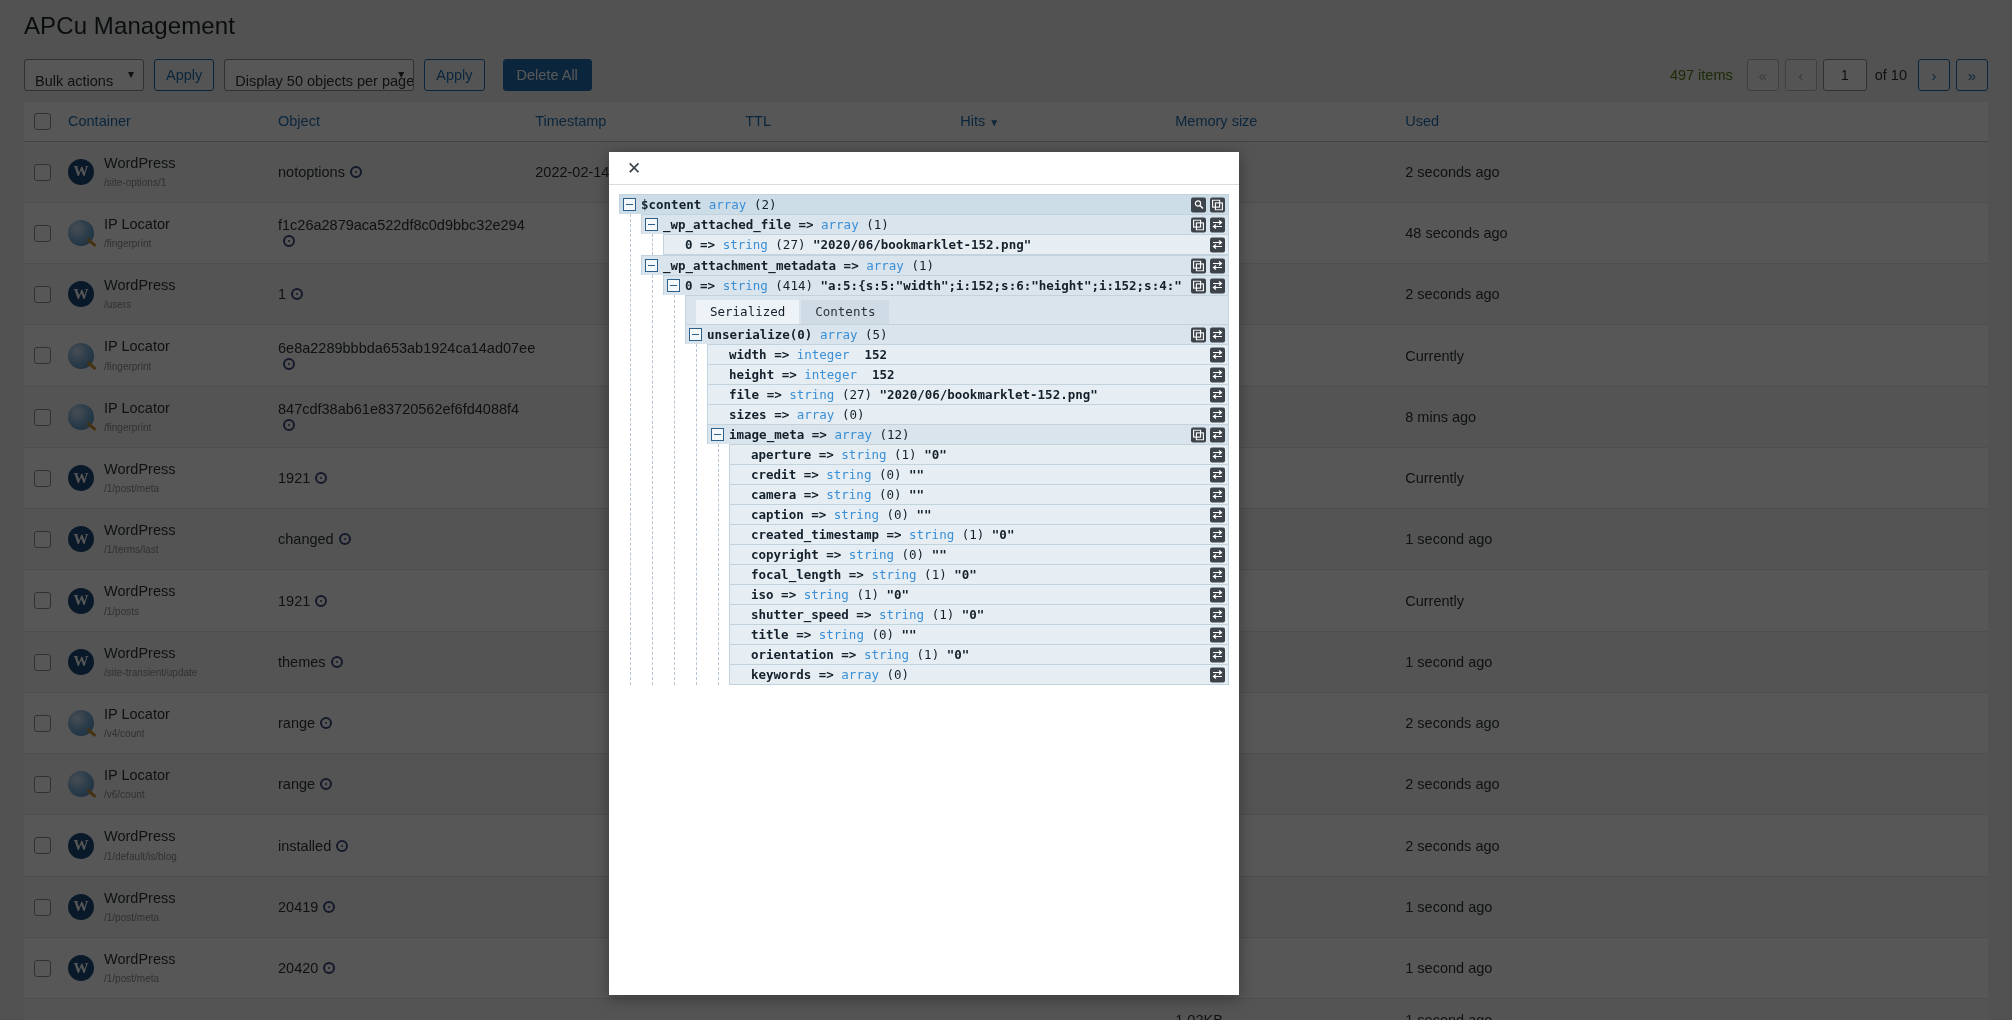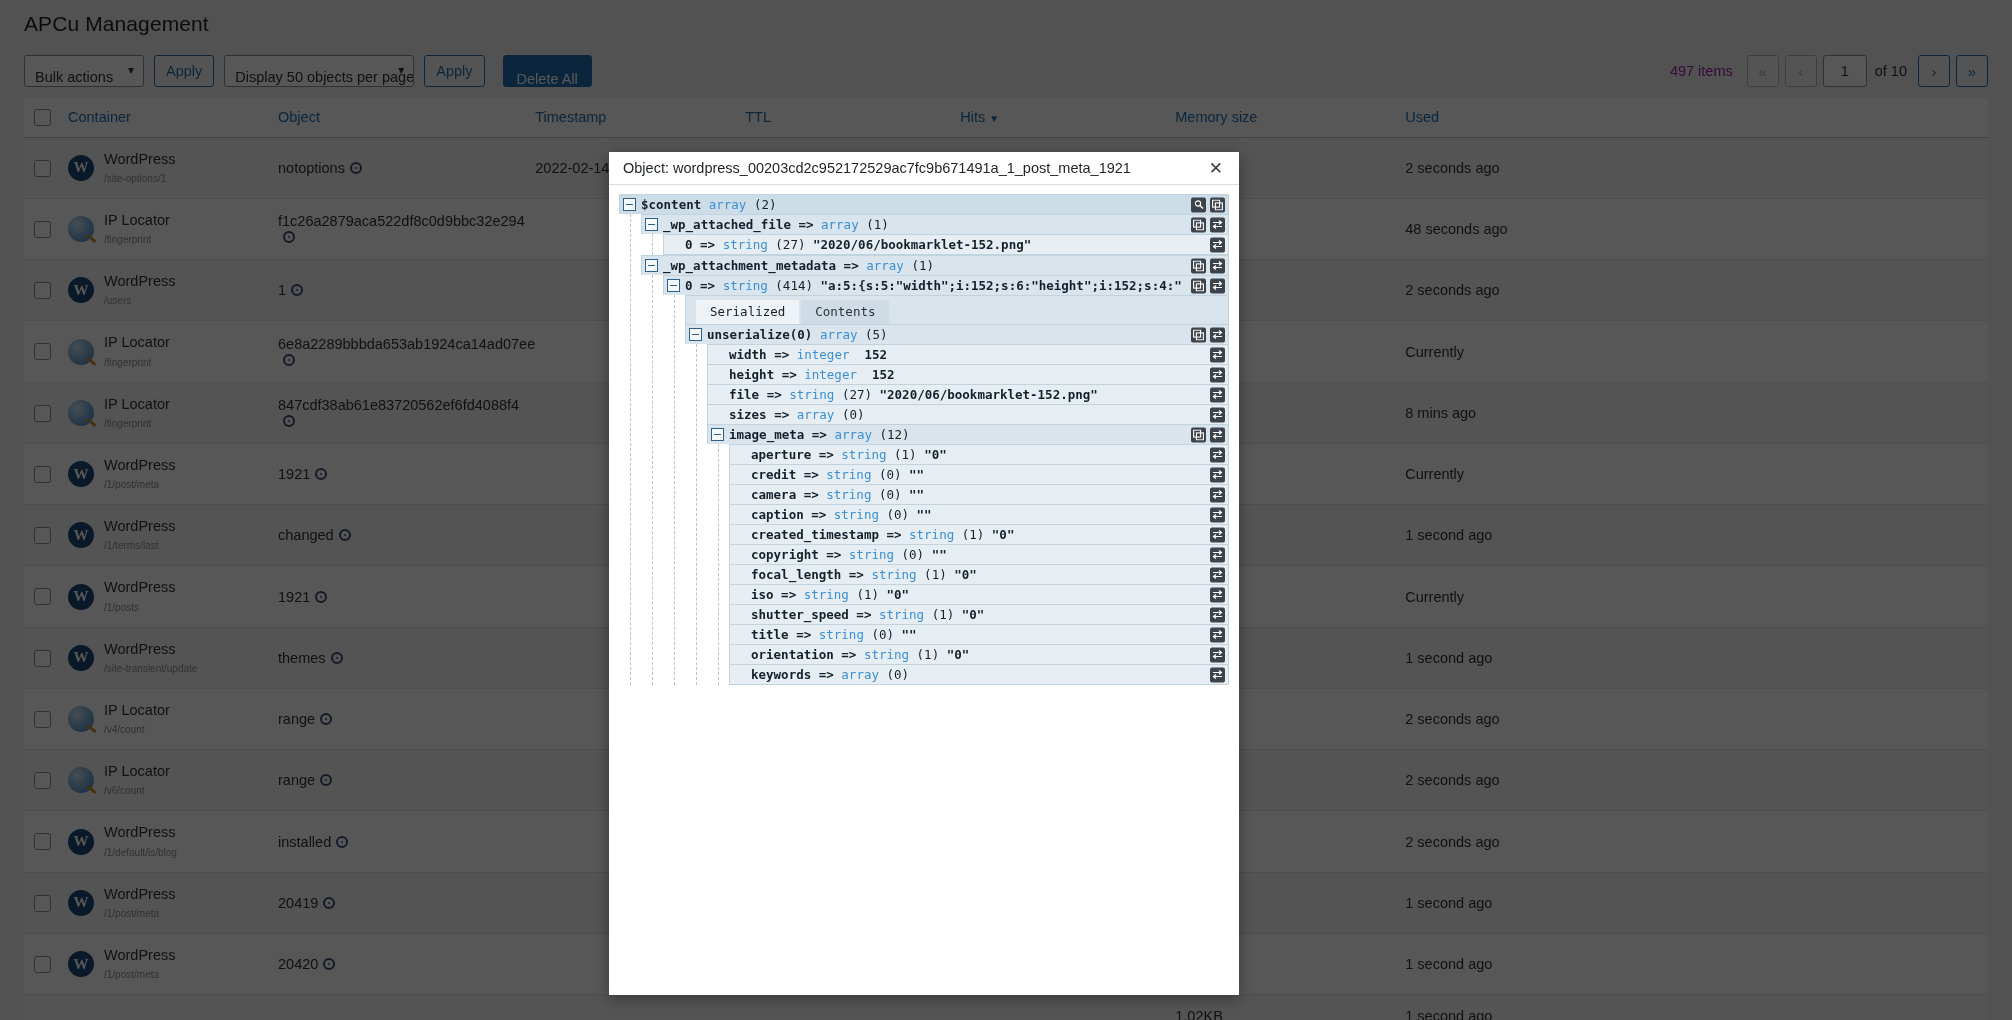--- a/index.html
+++ b/index.html
@@ -17,21 +17,21 @@
     background: #f0f0f1;
     padding: 0 24px;
   }
   #dimmer {
     position: absolute; inset: 0;
     background: rgba(0,0,0,0.66);
     z-index: 50;
   }
 
   h1#page-title {
-    font-size: 21px;
+    font-size: 24px;
     font-weight: 400;
     color: #1d2327;
     margin: 0;
     padding: 12px 0 14px 0;
     letter-spacing: .1px;
   }
 
   
   .toolbar {
     display: flex; align-items: center;
@@ -67,39 +67,39 @@
     border-radius: 3px;
     background: #f6f7f7;
     color: #2271b1;
     font-size: 14.5px;
     line-height: 30px;
     text-align: center;
     cursor: pointer;
   }
   .btn-primary {
     height: 32px;
-    padding: 8px 13px;
+    padding: 0 13px;
     border: 1px solid #2271b1;
     border-radius: 3px;
     background: #2271b1;
     color: #fff;
     font-size: 14.5px;
     line-height: 30px;
     text-align: center;
     cursor: pointer;
     margin-left: 8px;
   }
 
   .pagination {
     position: absolute; right: 0; top: 0;
     display: flex; align-items: center; gap: 6px;
     height: 42px;
     font-size: 14.5px; color: #2c3338;
   }
-  .pg-count { margin-right: 8px; color: #a21caf; }
+  .pg-count { margin-right: 8px; color: #4d7c0f; }
   .pg-btn {
     width: 32px; height: 32px;
     border: 1px solid #2271b1;
     border-radius: 3px;
     background: #f6f7f7;
     color: #2271b1;
     font-size: 15px;
     display: flex; align-items: center; justify-content: center;
     cursor: pointer;
   }
@@ -599,21 +599,20 @@
           <td>1 second ago</td>
         </tr>
       </tbody>
   </table>
 </div>
 
 <div id="dimmer"></div>
 
 <div id="modal">
   <div class="modal-head">
-    <div class="modal-title">Object: wordpress_00203cd2c952172529ac7fc9b671491a_1_post_meta_1921</div>
     <div class="modal-close">✕</div>
   </div>
   <div class="modal-body">
     <div class="tree" id="tree">
         <div class="row root">
           <span class="toggle"></span>
           <span class="lbl">$content</span>
           <span>&nbsp;</span>
           <span class="kw">array</span>
           <span>&nbsp;</span>

